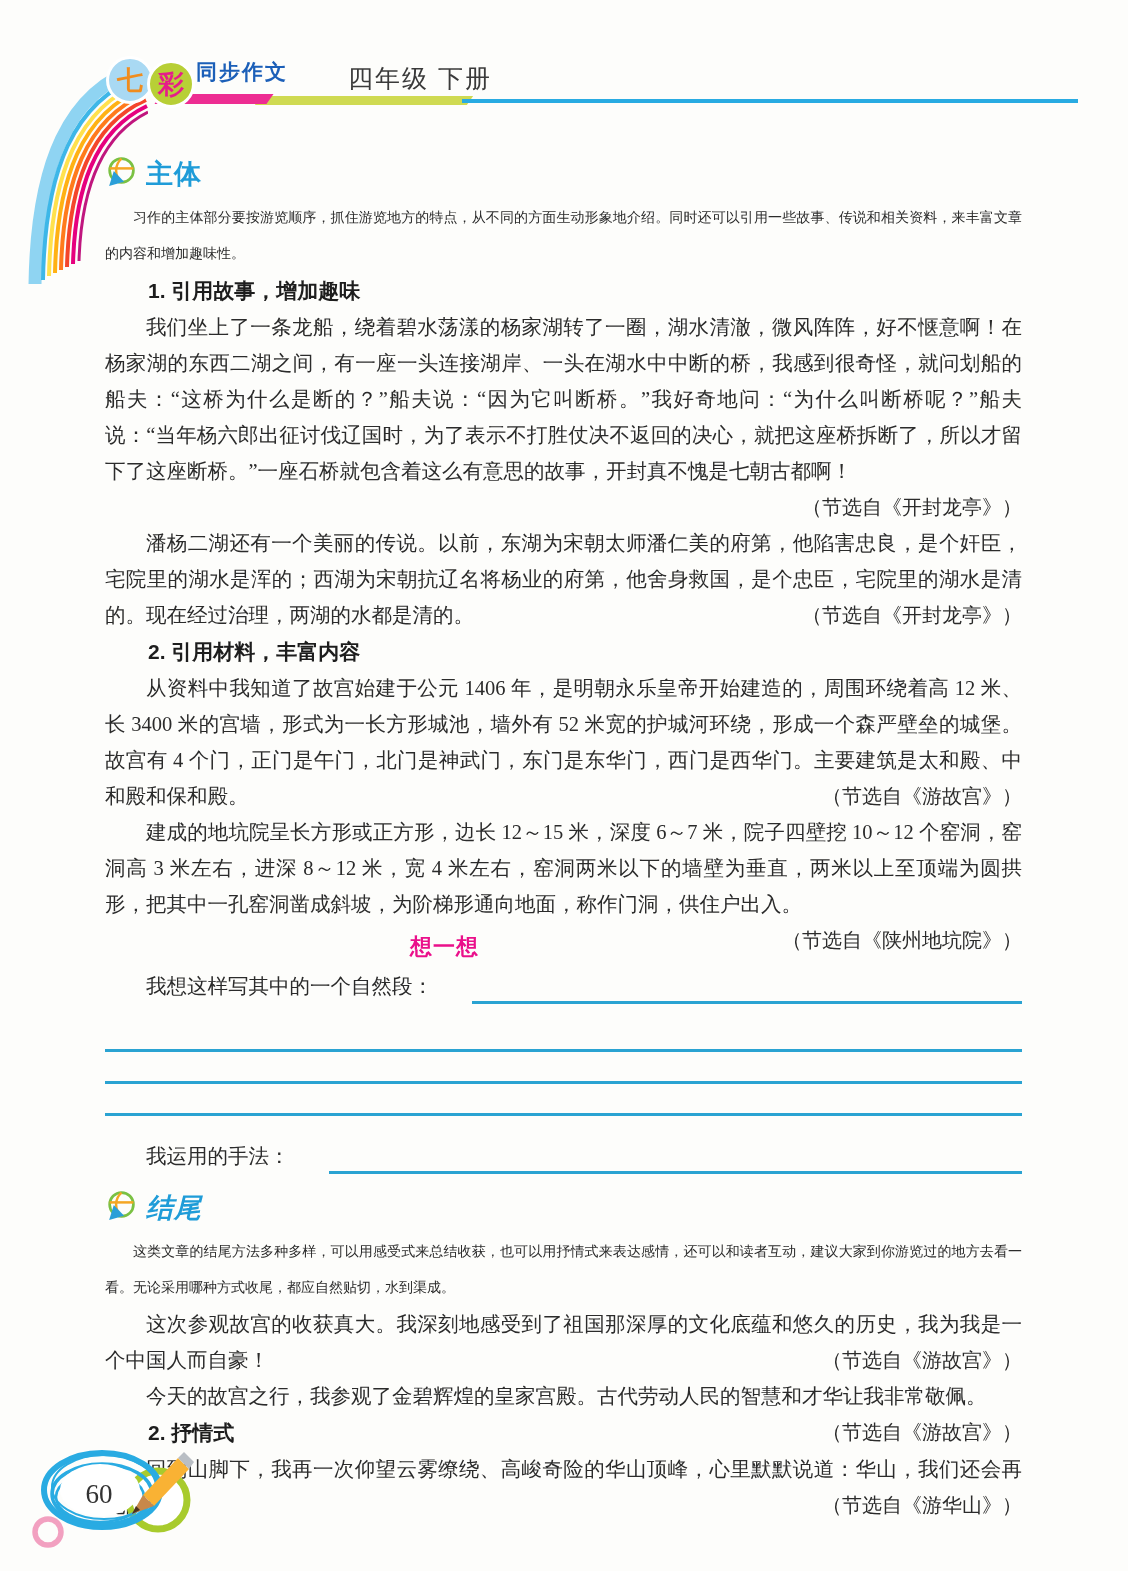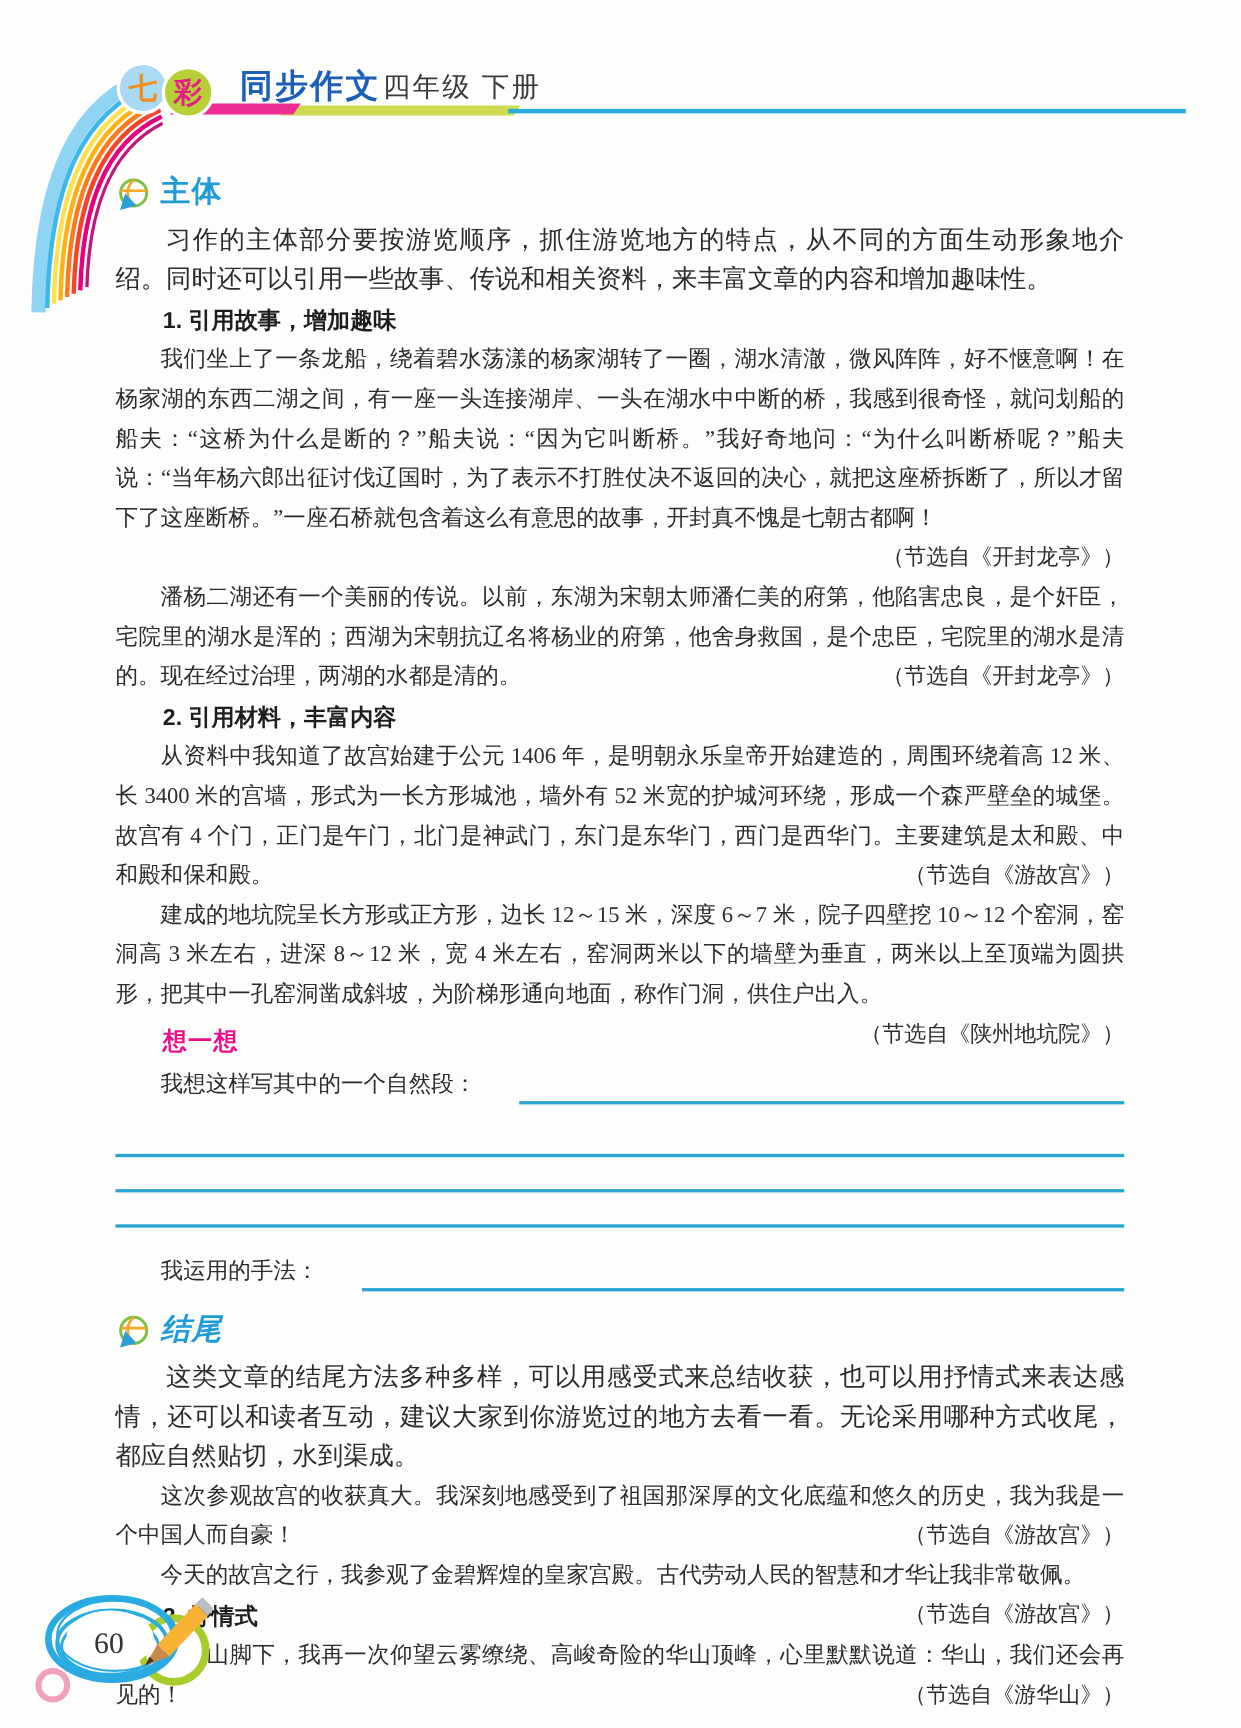--- a/index.html
+++ b/index.html
@@ -8,44 +8,44 @@
   .page { position:relative; width:1128px; height:1571px; margin:0 auto; background:#fdfdfb; overflow:hidden; }
 
   
   .header { position:relative; height:128px; }
   .rainbow { position:absolute; left:28px; top:52px; }
   .logo-circle { position:absolute; width:48px; height:48px; border-radius:50%; border:3px solid #fff;
                  display:flex; align-items:center; justify-content:center;
                  font-family:"Liberation Sans",sans-serif; font-weight:bold; font-size:26px; }
   .logo-qi  { left:106px; top:56px; background:#a9d9f3; color:#f08c1e; z-index:2; }
   .logo-cai { left:147px; top:60px; background:#b8cf36; color:#e61c8a; z-index:3; }
-  .series-title { position:absolute; left:218px; top:58px; font-family:"Liberation Sans",sans-serif;
-                  font-weight:bold; font-size:30px; color:#1b5fb8; letter-spacing:2px; }
+  .series-title { position:absolute; left:196px; top:58px; font-family:"Liberation Sans",sans-serif;
+                  font-weight:bold; font-size:21px; color:#1b5fb8; letter-spacing:2px; }
   .grade-label { position:absolute; left:348px; top:62px; font-family:"Liberation Sans",sans-serif;
                  font-size:25px; color:#3a3a3a; letter-spacing:2px; }
   .stripe-magenta { position:absolute; left:158px; top:94px; width:112px; height:10px;
                     background:#ed2d92; transform:skewX(-35deg); z-index:1; }
   .stripe-green { position:absolute; left:258px; top:96px; width:212px; height:9px;
                   background:#cfda52; transform:skewX(-35deg); }
   .stripe-blue-line { position:absolute; left:462px; top:99px; width:616px; height:4px; background:#29abe2; }
 
   
   .content { position:relative; padding:14px 106px 0 105px; }
-  .section-head { display:flex; align-items:flex-end; gap:10px; margin:14px 0 8px 0; }
+  .section-head { display:flex; align-items:flex-start; gap:10px; margin:14px 0 8px 0; }
   .section-head .stitle { font-family:"Liberation Sans",sans-serif; font-weight:bold;
                           font-size:27px; color:#1f9cd8; letter-spacing:1px; }
-  p.body-text { font-size:23px; line-height:36px; text-indent:2em; text-align:justify; }
+  p.body-text { font-size:14px; line-height:36px; text-indent:2em; text-align:justify; }
   .subhead { font-family:"Liberation Sans",sans-serif; font-weight:bold; font-size:21px;
              margin:5px 0 4px 43px; color:#1d1d1d; }
   p.example { font-size:20.5px; line-height:36px; text-indent:2em; text-align:justify; }
   .src { float:right; font-size:20px; color:#2b2b2b; }
   .src-block { text-align:right; font-size:20px; line-height:36px; color:#2b2b2b; }
 
   .think-title { font-family:"Liberation Sans",sans-serif; font-weight:bold; font-size:22px;
-                 color:#ea108b; margin:10px 0 6px 43px; letter-spacing:1px; }
+                 color:#ea108b; margin:10px 0 6px 43px; letter-spacing:1px;text-align:center; }
   .prompt-row { display:flex; align-items:flex-end; font-size:20.5px; line-height:36px;gap:39px; }
   .prompt-row .label { white-space:nowrap; text-indent:2em; }
   .fill-line { flex:1; border-bottom:3px solid #2aa3d2; height:28px; }
   .blank-line { border-bottom:3px solid #2aa3d2; height:32px; }
   .blank-wrap { margin-top:16px; }
 
   
   .footer-deco { position:absolute; left:26px; top:1440px; width:230px; height:120px; }
   .page-num { position:absolute; left:74px; top:1479px; width:50px; text-align:center;
               font-family:Liberation Serif, serif; font-size:27px; color:#333; z-index:5; }

